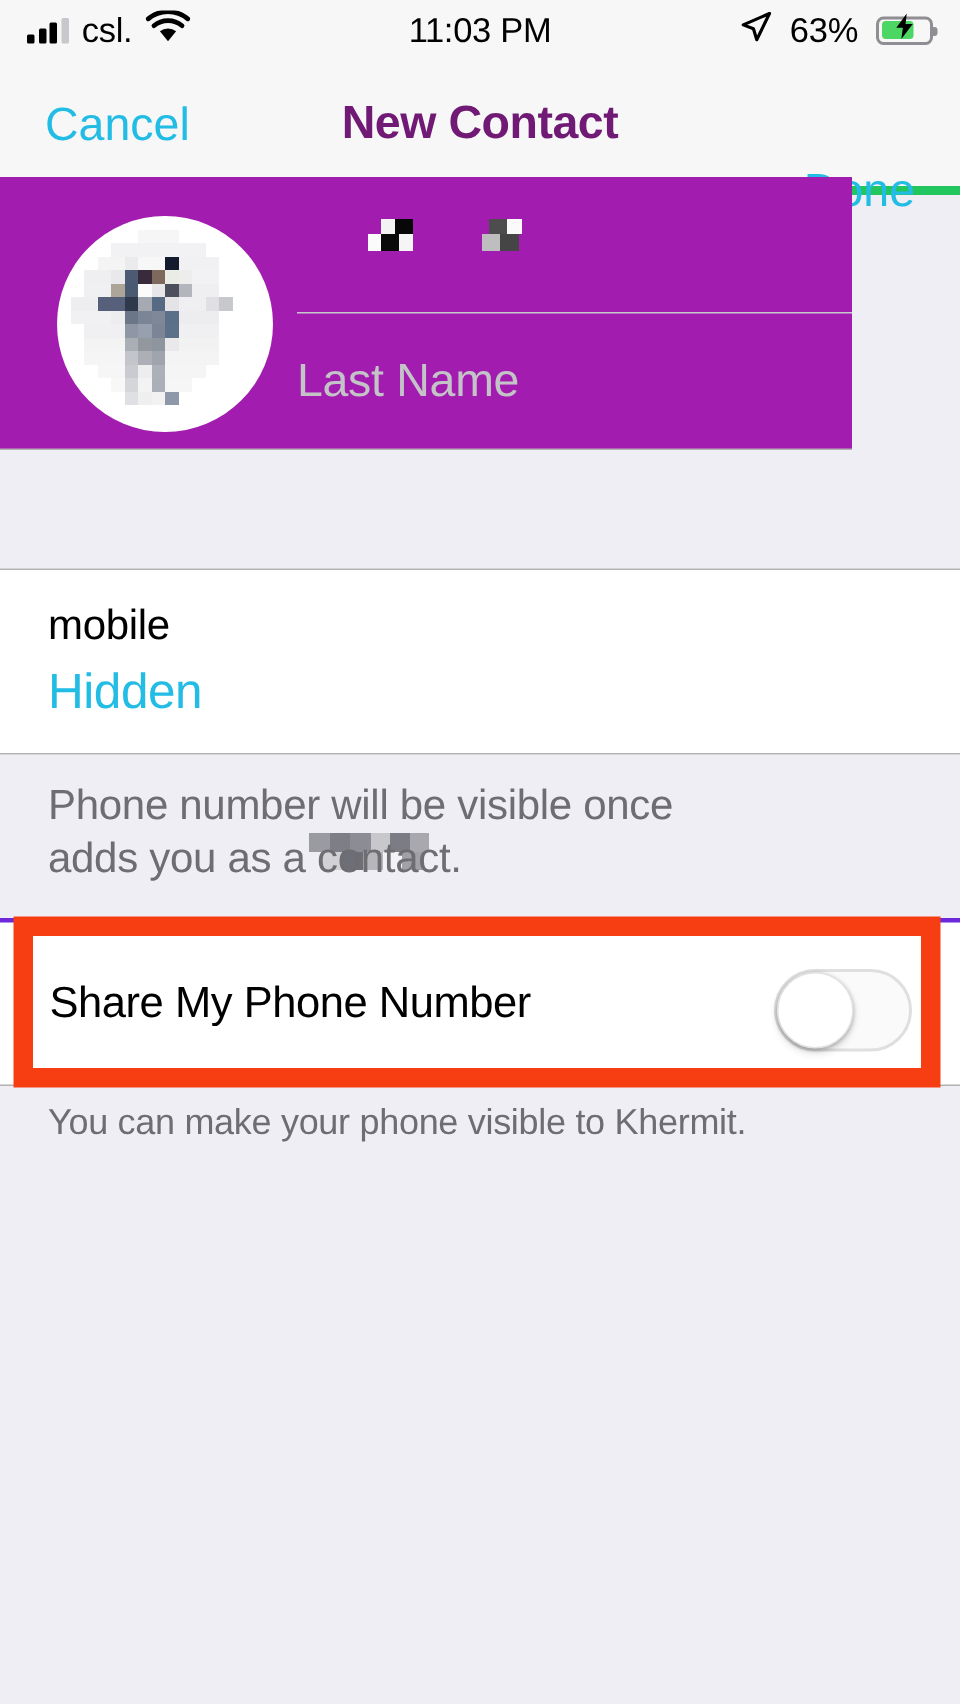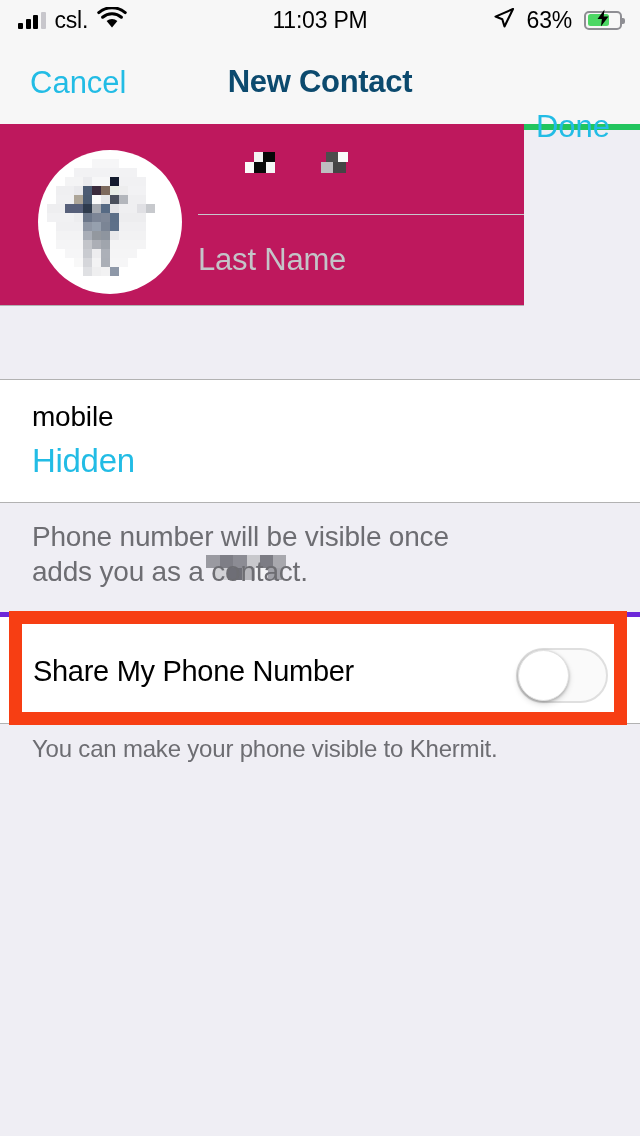--- a/index.html
+++ b/index.html
@@ -130,30 +130,30 @@
   }
   .nav-cancel { position: absolute; left: 30px; top: 25px; }
   .nav-done   { position: absolute; right: 30px; top: 25px; font-weight: 400; margin-top: 44px; }
   .nav-title {
     position: absolute;
     left: 0; right: 0;
     top: 24px;
     text-align: center;
     font-size: 31px;
     font-weight: bold;
-    color: #0c4a6e;
+    color: #701a75;
     letter-spacing: -0.3px;
   }
 
   
   .name-section {
     position: absolute;
-    left: 0; top: 124px;
-    width: 524px; height: 182px;
-    background: #be185d;
+    left: 0; top: 118px;
+    width: 568px; height: 182px;
+    background: #a21caf;
     border-bottom: 1px solid #B2B2B2;
     box-sizing: border-box;
   }
   .avatar {
     position: absolute;
     left: 38px; top: 26px;
     width: 144px; height: 144px;
     border-radius: 50%;
     overflow: hidden;
   }
@@ -241,21 +241,21 @@
     margin-left: 16px;
     vertical-align: middle;
   }
 
   
   .share-section {
     position: absolute;
     left: 0; top: 612px;
     width: 640px; height: 112px;
     background: #FFFFFF;
-    border-top: 5px solid #6d28d9;
+    border-top: 3px solid #6d28d9;
     border-bottom: 1px solid #B2B2B2;
     box-sizing: border-box;
   }
   .share-label {
     position: absolute;
     left: 33px; top: 38px;
     font-size: 29px;
     color: #000;
     letter-spacing: -0.3px;
   }

